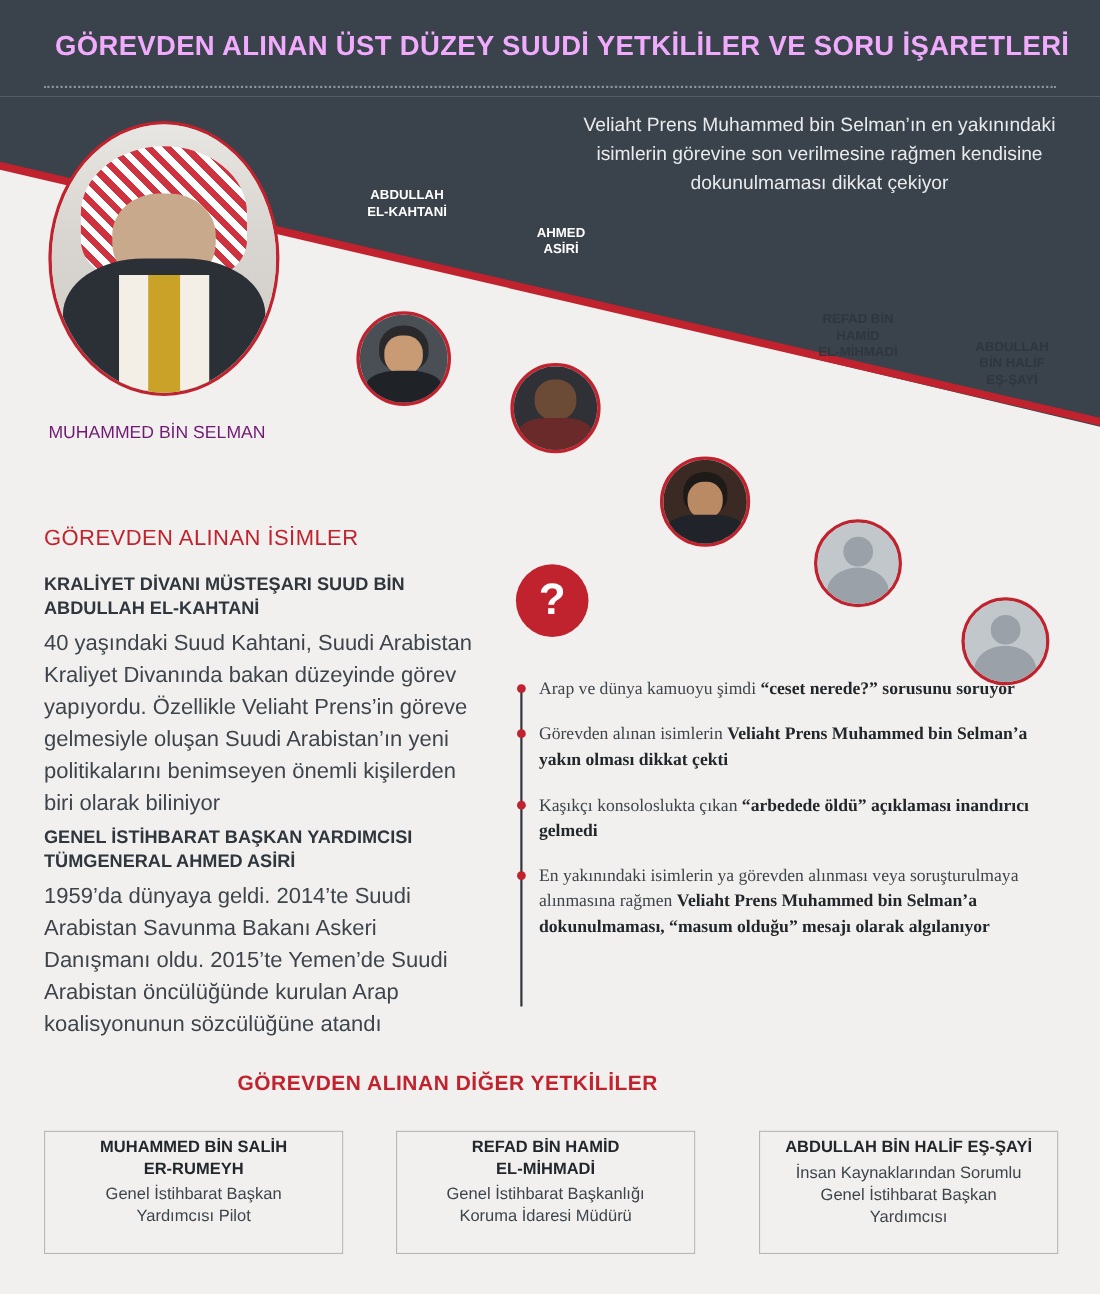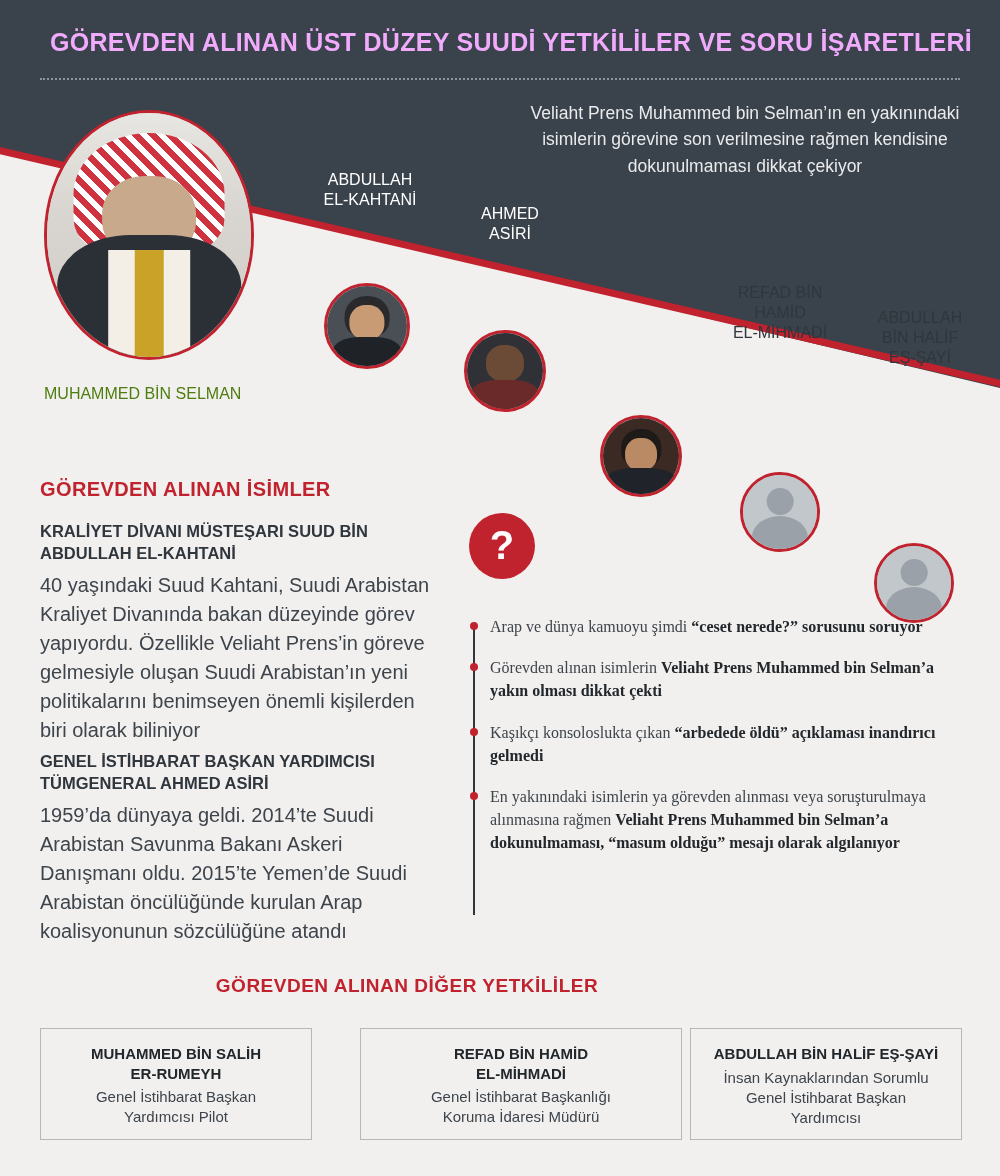--- a/index.html
+++ b/index.html
@@ -52,38 +52,38 @@
   
   .portrait {
     position: absolute; border-radius: 50%;
     border: 3px solid #c0222e;
     overflow: hidden;
     background: #cfd3d6;
   }
   .portrait .inner { width: 100%; height: 100%; position: relative; }
   .pfill { position: absolute; inset: 0; }
   .label {
-    position: absolute; color: #ffffff; font-weight: normal;
-    font-size: 16px; line-height: 1.25; text-align: center;
+    position: absolute; color: #ffffff; font-weight: bold;
+    font-size: 12px; line-height: 1.25; text-align: center;
   }
   .label.dark { color: #2f363d; }
   
   .mbs-caption {
     position: absolute; left: 44px; top: 379px; width: 300px;
   }
   .mbs-caption .t1 {
     color: #c0222e; font-weight: bold; font-size: 15px; letter-spacing: .6px;
   }
   .mbs-caption .t2 {
-    color: #4d7c0f; font-size: 16px; margin-top: 6px;
+    color: #701a75; font-size: 16px; margin-top: 6px;
   }
   
   .sec-title {
     position: absolute; left: 40px; top: 478px;
-    color: #c0222e; font-size: 20px; font-weight: bold; letter-spacing: .4px;
+    color: #c0222e; font-size: 20px; font-weight: normal; letter-spacing: .4px;
   }
   .art { position: absolute; left: 40px; width: 390px; }
   .art h3 {
     color: #2f363d; font-size: 16.5px; font-weight: bold; line-height: 1.35;
     margin-bottom: 6px;
   }
   .art p {
     color: #3d444b; font-size: 20px; line-height: 1.45;
   }
   
@@ -105,21 +105,21 @@
   }
   .bullet .txt { color: #3d444b; font-size: 16px; line-height: 1.45; }
   .bullet .txt b { color: #22272c; }
   
   .bottom-title {
     position: absolute; left: 0; top: 975px; width: 814px; text-align: center;
     color: #c0222e; font-size: 19px; font-weight: bold; letter-spacing: .5px;
   }
   .card {
     position: absolute; top: 1028px; height: 112px;
-    border: 1px solid #b9b7b4; text-align: center; padding-top: 15px;
+    border: 1px solid #b9b7b4; text-align: center; padding-top: 4px;
   }
   .card .n {
     color: #22272c; font-weight: bold; font-size: 15px; line-height: 1.3;
   }
   .card .r {
     color: #3d444b; font-size: 15px; line-height: 1.35; margin-top: 4px;
   }
   
   .silho { position: absolute; inset: 0; background: #c2c7cb; }
   .silho:before {
@@ -250,21 +250,21 @@
 
   <div class="bottom-title">GÖREVDEN ALINAN DİĞER YETKİLİLER</div>
 
   <div class="card" style="left:40px; width:272px;">
     <div class="n" style="white-space:pre-line;">MUHAMMED BİN SALİH
 ER-RUMEYH</div>
     <div class="r" style="white-space:pre-line;">Genel İstihbarat Başkan
 Yardımcısı Pilot</div>
   </div>
 
-  <div class="card" style="left:360px; width:322px;">
+  <div class="card" style="left:360px; width:272px;">
     <div class="n" style="white-space:pre-line;">REFAD BİN HAMİD
 EL-MİHMADİ</div>
     <div class="r" style="white-space:pre-line;">Genel İstihbarat Başkanlığı
 Koruma İdaresi Müdürü</div>
   </div>
 
   <div class="card" style="left:690px; width:272px;">
     <div class="n" style="white-space:pre-line;">ABDULLAH BİN HALİF EŞ-ŞAYİ</div>
     <div class="r" style="white-space:pre-line;">İnsan Kaynaklarından Sorumlu
 Genel İstihbarat Başkan

